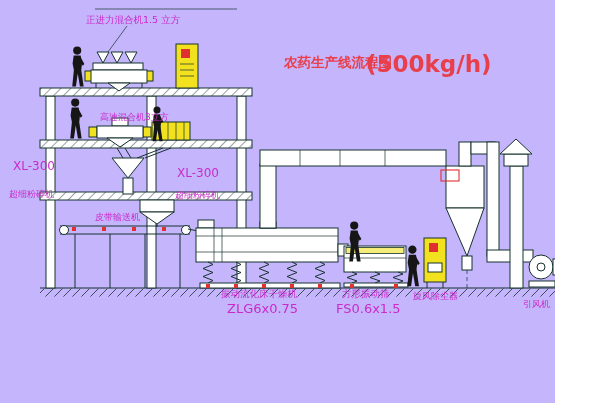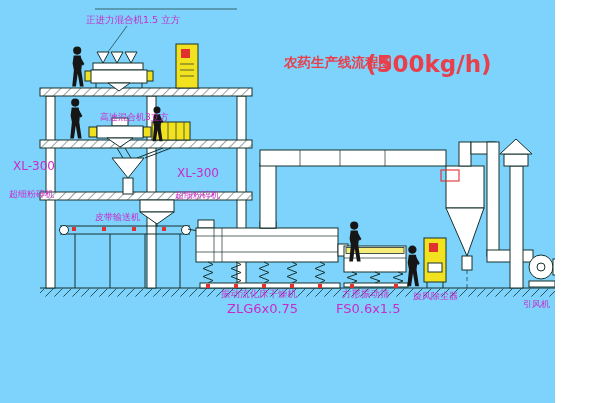--- a/index.html
+++ b/index.html
@@ -1,17 +1,17 @@
 <!DOCTYPE html>
 <html><head>
 <meta charset="utf-8">
 <style>
   html,body{margin:0;padding:0;background:#ffffff;}
   .diagram{
-    position:relative;width:555px;height:403px;background:#7dd3fc;overflow:hidden;
+    position:relative;width:555px;height:403px;background:#c4b5fd;overflow:hidden;
     font-family:"DejaVu Sans",sans-serif;
   }
   svg{display:block;}
   .ln{stroke:#17322e;fill:none;stroke-width:1;}
   .thin{stroke-width:0.7;}
   .fw{fill:#ffffff;stroke:#17322e;stroke-width:1;}
   .fy{fill:#f2e11f;stroke:#17322e;stroke-width:1;}
   .fyl{fill:#f6ec7a;stroke:#17322e;stroke-width:0.8;}
   .fr{fill:#e03030;stroke:none;}
   .rbox{fill:none;stroke:#e03030;stroke-width:1.1;}

